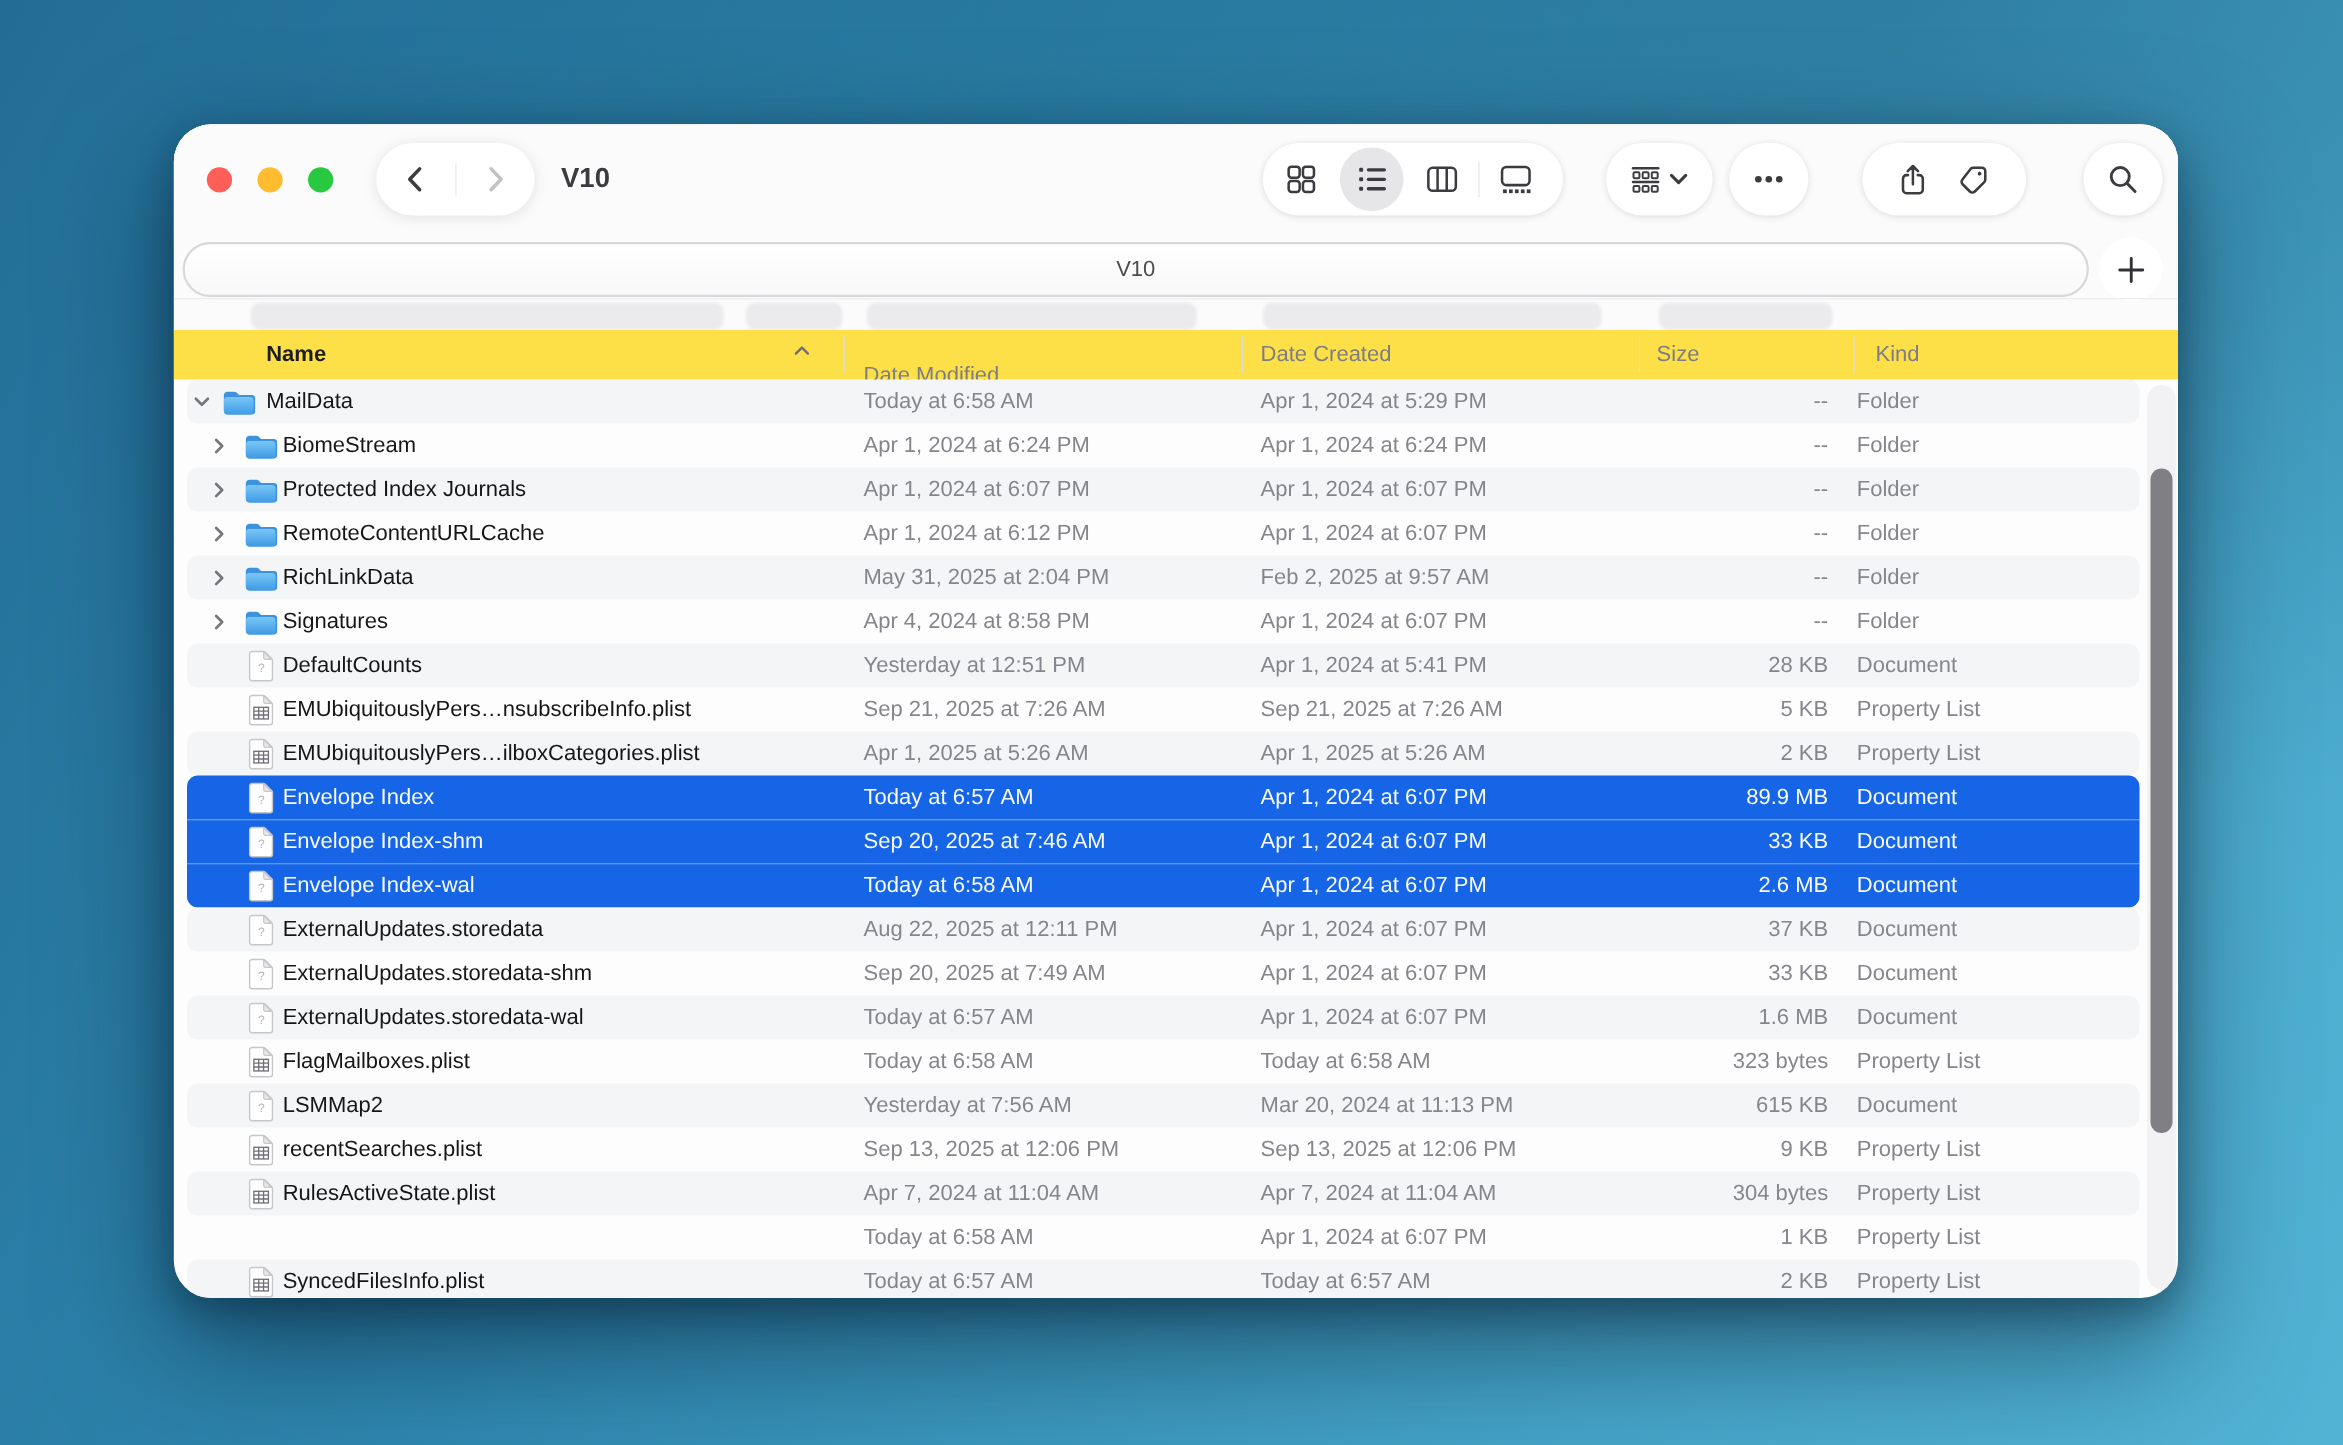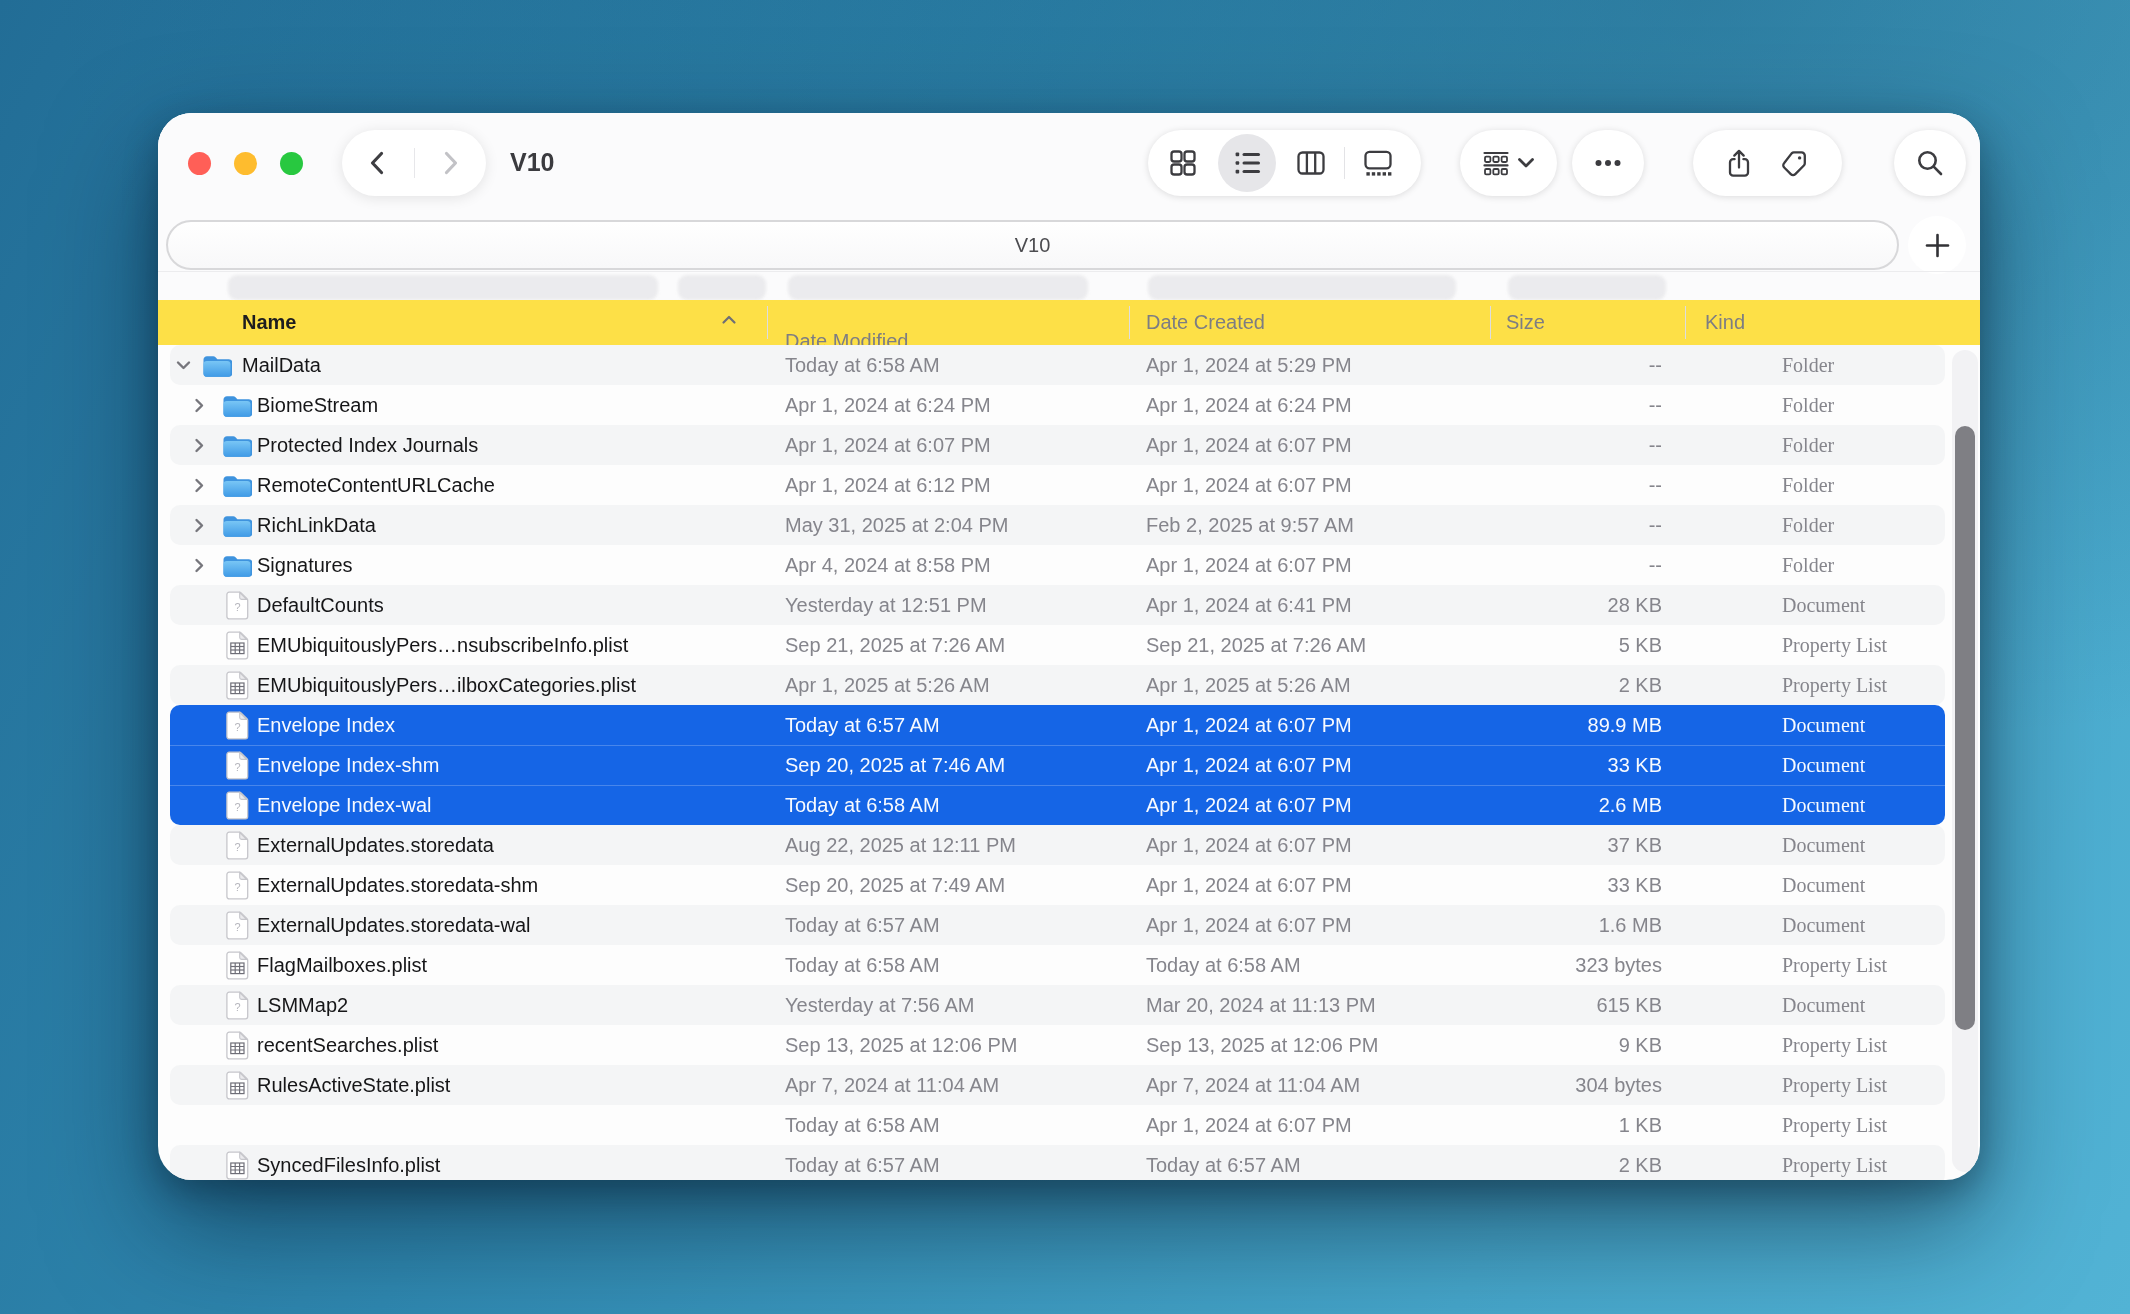--- a/index.html
+++ b/index.html
@@ -69,21 +69,21 @@
   .row.selected:not(.sel-first)::after{content:"";position:absolute;left:12px;right:35px;top:0;height:1px;background:rgba(255,255,255,.22);}
   .cell{position:absolute;top:0;height:100%;display:flex;align-items:center;color:#85858c;white-space:nowrap;z-index:1;}
   .c-name{left:0;color:#161618;padding-left:16px;}
   .row.lvl1 .c-name{padding-left:32px;}
   .disc{width:18px;display:flex;align-items:center;justify-content:center;margin-right:10px;color:#76767c;}
   .row.lvl1 .disc{margin-right:14px;}
   .ficon{width:30px;display:flex;align-items:center;justify-content:center;margin-right:10px;}
   .row.lvl1 .ficon{margin-right:5px;}
   .c-dm{left:627px;} .c-dc{left:988px;}
   .c-size{left:1332px;width:172px;justify-content:flex-end;}
-  .c-kind{left:1624px;font-family:Liberation Serif, serif;}
+  .c-kind{left:1530px;}
   .row.selected,.row.selected .cell,.row.selected .c-name{color:rgba(255,255,255,.97);}
   
   .scroll-track{position:absolute;left:1794px;top:237px;width:26px;bottom:8px;background:#f2f2f4;border-radius:13px;z-index:2;}
   .scroll-thumb{position:absolute;left:3px;top:76px;width:20px;height:604px;background:#7f7f84;border-radius:10px;}
 </style>
 </head>
 <body>
 
 <div class="desktop">
   <div class="window">
@@ -402,21 +402,21 @@
             <span class="ficon">
               <svg width="23" height="29" viewBox="0 0 23 29">
                 <path d="M3.2 1.2 h10.3 c.6 0 1.2.25 1.63.68 l5.9 5.9 c.43.43.67 1 .67 1.63 v16.2 c0 1.27-1.03 2.3-2.3 2.3 H3.2 c-1.27 0-2.3-1.03-2.3-2.3 V3.5 c0-1.27 1.03-2.3 2.3-2.3 z" fill="#ffffff" stroke="#c6c6cb" stroke-width="1.3"></path>
                 <path d="M13.7 1.6 v5 c0 1 .8 1.8 1.8 1.8 h5 z" fill="#ebebee" stroke="#c6c6cb" stroke-width="1.1"></path>
                 <text x="11.5" y="19.5" font-size="11" fill="#b5b5bc" text-anchor="middle" font-family="Liberation Sans, sans-serif">?</text>
               </svg>
             </span>
             <span>DefaultCounts</span>
           </div>
           <div class="cell c-dm">Yesterday at 12:51 PM</div>
-          <div class="cell c-dc">Apr 1, 2024 at 6:41 PM</div>
+          <div class="cell c-dc">Apr 1, 2024 at 5:41 PM</div>
           <div class="cell c-size">28 KB</div>
           <div class="cell c-kind">Document</div>
         </div>
         <div class="row lvl1">
           <div class="cell c-name">
             <span class="disc"></span>
             <span class="ficon">
               <svg width="23" height="29" viewBox="0 0 23 29">
                 <path d="M3.2 1.2 h10.3 c.6 0 1.2.25 1.63.68 l5.9 5.9 c.43.43.67 1 .67 1.63 v16.2 c0 1.27-1.03 2.3-2.3 2.3 H3.2 c-1.27 0-2.3-1.03-2.3-2.3 V3.5 c0-1.27 1.03-2.3 2.3-2.3 z" fill="#ffffff" stroke="#c6c6cb" stroke-width="1.3"></path>
                 <path d="M13.7 1.6 v5 c0 1 .8 1.8 1.8 1.8 h5 z" fill="#ebebee" stroke="#c6c6cb" stroke-width="1.1"></path>

